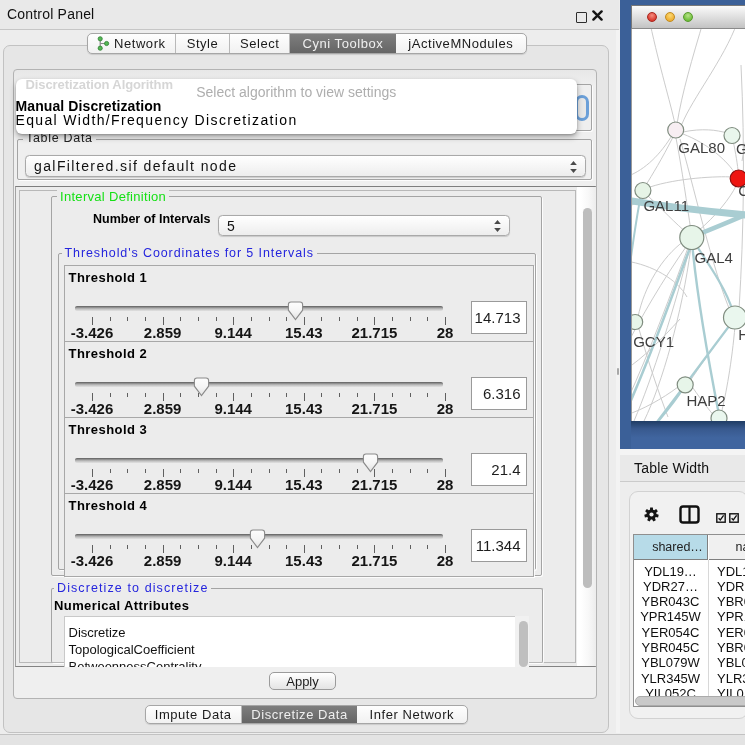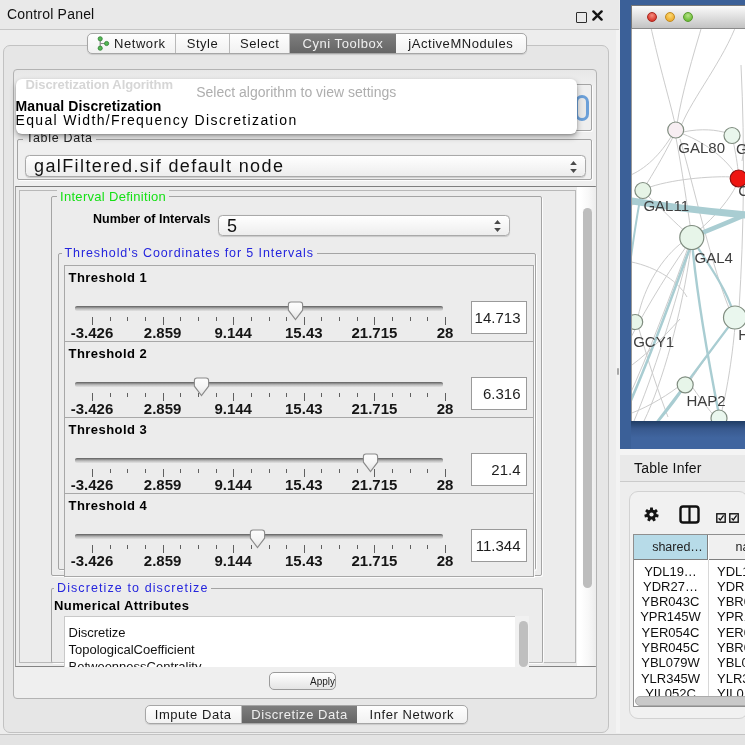--- a/index.html
+++ b/index.html
@@ -34,21 +34,21 @@
 .gtitle { position:absolute; font-size:12.5px; background:#ececec; padding:0 3px; line-height:13px; }
 
 #dag { left:20px; top:84px; width:572px; height:47px; }
 #focusring { left:574.5px; top:95px; width:14px; height:26px; border:3px solid #6b9fd8;
   border-radius:7px; background:#e8e8e8; }
 
 #tdgroup { left:17px; top:138.5px; width:575px; height:41px; }
 #tdtitle { left:23px; top:132px; background:#efefef; }
 
 .combo { border:1px solid #a9a9a9; border-radius:4.5px; background:linear-gradient(#ffffff,#ededed);
-  font-size:18px; color:#111; letter-spacing:1.4px; box-shadow:0 0.5px 1px rgba(0,0,0,0.15); }
+  font-size:14px; color:#111; letter-spacing:1.4px; box-shadow:0 0.5px 1px rgba(0,0,0,0.15); }
 .combo .ctext { position:absolute; left:8px; top:0; line-height:21px; }
 .carr { position:absolute; right:7px; top:3.5px; }
 
 #gfcombo { left:25px; top:155px; width:561px; height:21.5px; }
 
 #scrollpane { left:15px; top:185.5px; width:581px; height:481px; background:#ececec;
   border:1px solid #a2a2a2; border-top-color:#7e7e7e; border-bottom-color:#838383; }
 #contentpanel { left:19px; top:189.5px; width:557px; height:473px; border:1px solid #b8b8b8;
   background:#ececec; }
 #mainsb { left:576.5px; top:186.5px; width:19px; height:479px;
@@ -80,22 +80,22 @@
 #atgroup { left:51px; top:588px; width:492px; height:75px; border-bottom:none; }
 #attitle { left:54px; top:582px; color:#2525dd; font-size:12.5px; letter-spacing:1.1px; }
 #nalabel { left:54px; top:597.5px; font-size:13px; font-weight:bold; color:#000; letter-spacing:0.4px; }
 #attrlist { left:63.5px; top:615.5px; width:451.5px; height:51px; background:#fff; overflow:hidden;
   border-top:1px solid #c9c9c9; border-left:1px solid #c9c9c9; font-size:13px; color:#111; line-height:14px; }
 #attrlist div { position:absolute; left:4px; }
 #listsb { left:515px; top:615.5px; width:14px; height:51px; background:#f1f1f1; }
 #listsbthumb { left:519px; top:621px; width:8.5px; height:46px; border-radius:4.5px; background:#bfbfbf; }
 
 #applybtn { left:269px; top:671.5px; width:67px; height:18px; border:1px solid #9b9b9b;
-  border-radius:5px; background:linear-gradient(#ffffff,#e4e4e4); font-size:10px; color:#1c1c1c;
-  text-align:right; line-height:17px; }
+  border-radius:5px; background:linear-gradient(#ffffff,#e4e4e4); font-size:13px; color:#1c1c1c;
+  text-align:center; line-height:17px; }
 
 #divider { left:616px; top:30px; width:3.5px; height:703px; background:#f3f3f3; }
 #statusbar { left:0; top:733.5px; width:745px; height:11.5px; background:#e3e3e3;
   border-top:1px solid #c2c2c2; }
 
 
 #popup { left:15.5px; top:79px; width:561.5px; height:55px; background:#fff; border-radius:6px;
   box-shadow:0 3px 6px rgba(0,0,0,0.33), 0 1px 2px rgba(0,0,0,0.18); z-index:40; }
 #ghost { position:absolute; left:10px; top:-2px; font-size:13px; font-weight:bold; color:#d6d6d6; letter-spacing:-0.1px; }
 #selalg { position:absolute; left:0; top:5px; width:100%; text-align:center; font-size:14px;
@@ -445,21 +445,21 @@
       <text x="11.4" y="181.5" font-size="15" fill="#3e3e3e">GAL11</text>
       <text x="62.5" y="233.9" font-size="15" fill="#3e3e3e">GAL4</text>
       <text x="1.2" y="317.9" font-size="15" fill="#3e3e3e">GCY1</text>
       <text x="106.3" y="310.7" font-size="15" fill="#3e3e3e">H</text>
       <text x="54.4" y="377.1" font-size="15" fill="#3e3e3e">HAP2</text>
     </svg>
   </div>
 <div class="abs" id="netshadow"></div>
 
 <div class="abs" id="tpgap"></div>
-<div class="abs" id="tptitle">Table Infer</div>
+<div class="abs" id="tptitle">Table Width</div>
 <div class="abs" id="tpbg"></div>
 <div class="abs" id="tppanel"></div>
 <span class="ticon" style="left:644px;top:507px"><svg width="15" height="15" viewBox="0 0 15 15">
       <path d="M5.93,2.75 L6.15,0.43 L8.85,0.43 L9.07,2.75 L10.23,3.31 L12.19,2.04 L13.87,4.15 L12.19,5.77 L12.48,7.02 L14.70,7.76 L14.09,10.39 L11.78,10.09 L10.98,11.09 L11.78,13.29 L9.35,14.46 L8.14,12.46 L6.86,12.46 L5.65,14.46 L3.22,13.29 L4.02,11.09 L3.22,10.09 L0.91,10.39 L0.30,7.76 L2.52,7.02 L2.81,5.77 L1.13,4.15 L2.81,2.04 L4.77,3.31 Z" fill="#151515"></path>
       <circle cx="7.5" cy="7.5" r="2.1" fill="#f1f1f1"></circle>
     </svg></span>
 <span class="ticon" style="left:679px;top:504.5px"><svg width="21" height="19" viewBox="0 0 21 19">
       <rect x="1.5" y="1.5" width="18" height="16" rx="2.6" fill="none" stroke="#111" stroke-width="2.4"></rect>
       <line x1="10.5" y1="2" x2="10.5" y2="17" stroke="#111" stroke-width="2.2"></line>
     </svg></span>

